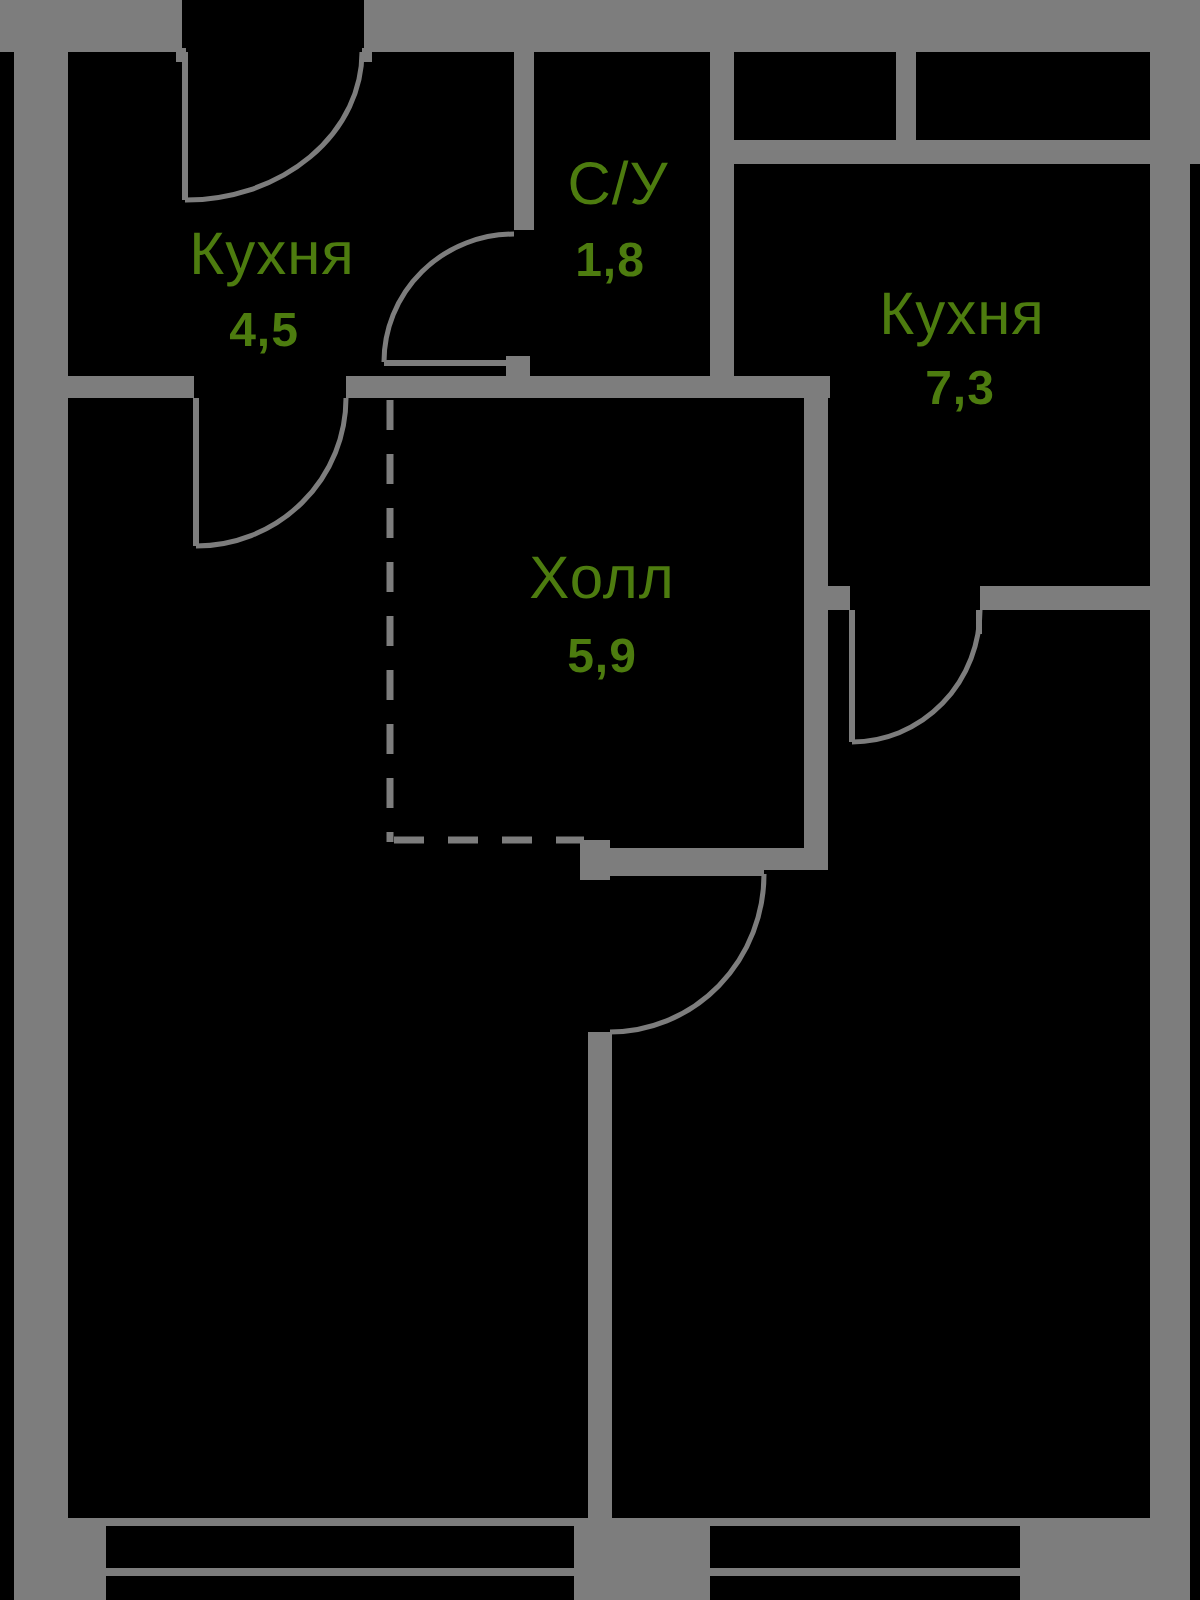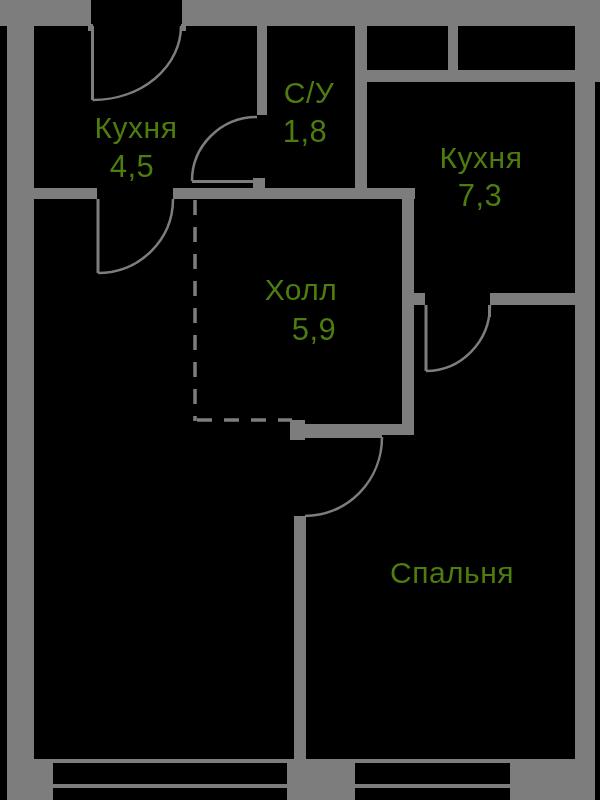--- a/index.html
+++ b/index.html
@@ -6,21 +6,21 @@
   #plan{
     position:relative;width:600px;height:800px;background:#000;overflow:hidden;
     font-family:"Liberation Sans","DejaVu Sans",sans-serif;
   }
   .w{position:absolute;background:#7d7d7d;}
   .lbl{
     position:absolute;color:#4d7c0f;white-space:nowrap;
     transform:translate(-50%,-50%);
     font-size:30px;line-height:1;letter-spacing:.5px;
   }
-  .num{font-size:31px;}
+  .num{font-size:24px;font-weight:bold;}
   #doors{position:absolute;left:0;top:0;}
   #doors path,#doors line{fill:none;stroke:#7d7d7d;}
 </style>
 </head>
 <body>
 
 <div id="plan">
 
   <div class="w" style="left:0;top:0;width:91px;height:26px"></div>
   <div class="w" style="left:182px;top:0;width:418px;height:26px"></div>
@@ -82,18 +82,17 @@
   <span class="lbl" style="left:136px;top:128px">Кухня</span>
   <span class="lbl num" style="left:132px;top:166px">4,5</span>
 
   <span class="lbl" style="left:309px;top:93px">С/У</span>
   <span class="lbl num" style="left:305px;top:131px">1,8</span>
 
   <span class="lbl" style="left:481px;top:158px">Кухня</span>
   <span class="lbl num" style="left:480px;top:195px">7,3</span>
 
   <span class="lbl" style="left:301px;top:290px">Холл</span>
-  <span class="lbl num" style="left:314px;top:329px">5,9</span>
+  <span class="lbl num" style="left:301px;top:329px">5,9</span>
 
 
-  <span class="lbl" style="left:452px;top:573px">Спальня</span>
 
 </div>
 
 </body></html>

